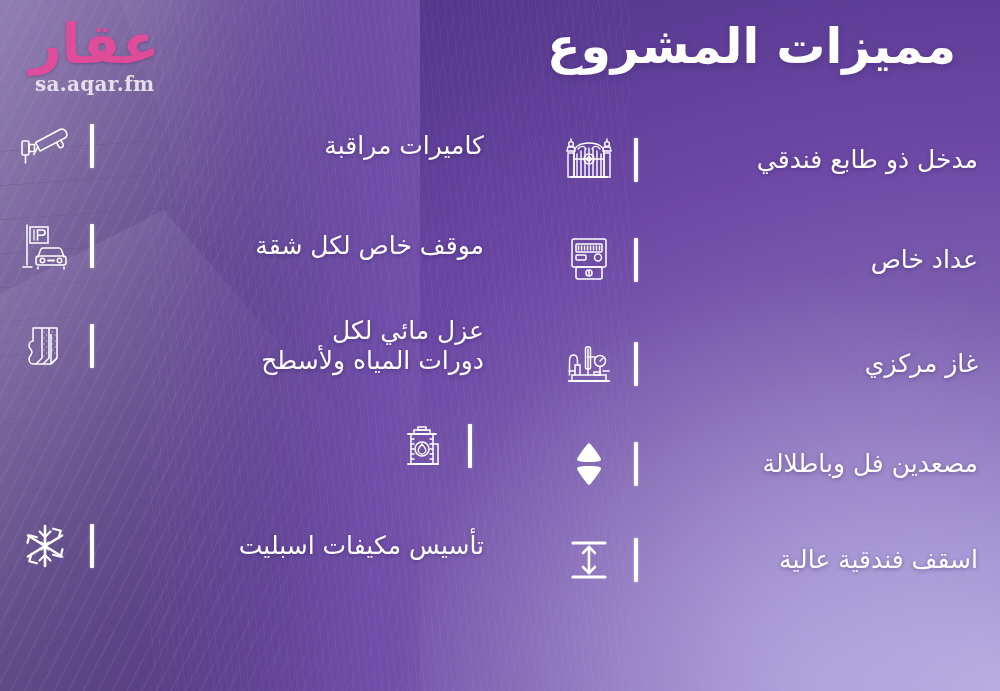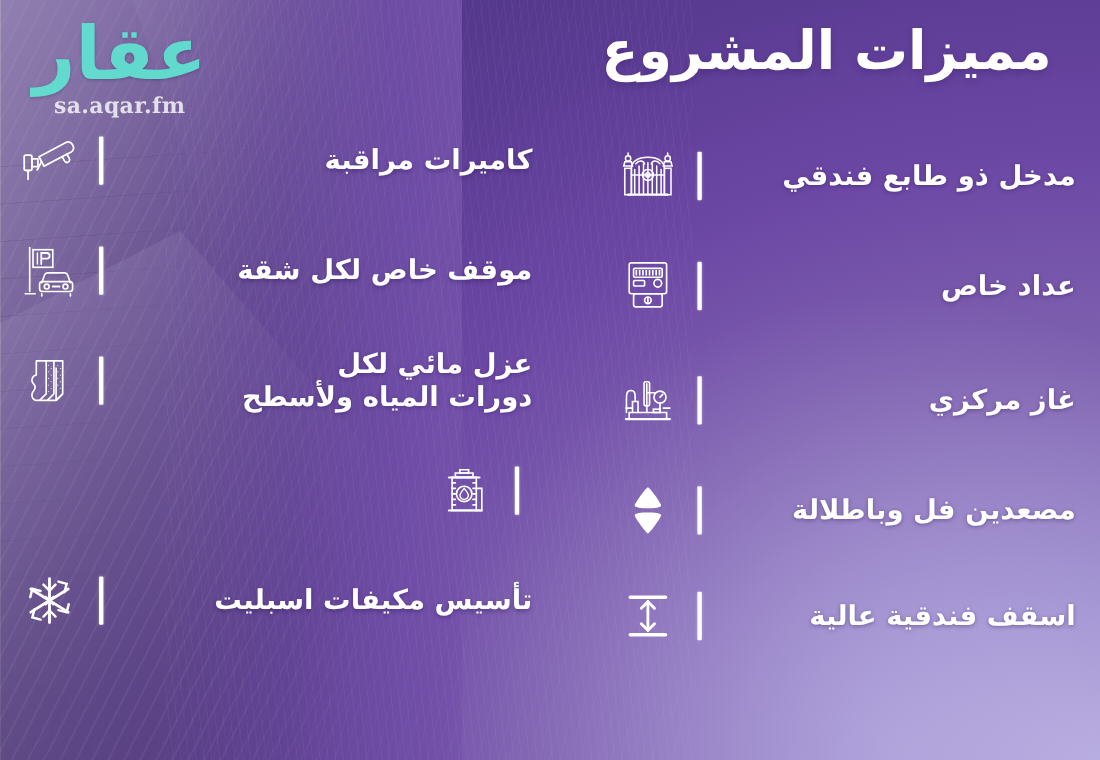--- a/index.html
+++ b/index.html
@@ -93,25 +93,25 @@
   
   .logo {
     position: absolute;
     left: 30px; top: 18px;
     text-align: center;
     color: #e8e6ee;
     opacity: .88;
     z-index: 6;
   }
   .logo .mark {
-    font-size: 67px;
+    font-size: 55px;
     line-height: .95;
     font-weight: 700;
     letter-spacing: 1px;
-    color: #5eead4;
+    color: #ec4899;
     text-shadow: 0 1px 3px rgba(40,20,70,.35);
   }
   .logo .dom {
     margin-top: 2px;
     font-family: "DejaVu Serif", "Liberation Serif", serif;
     font-size: 20px;
     font-weight: 700;
     letter-spacing: .3px;
     color: #f2f0f5;
     direction: ltr;
@@ -160,21 +160,21 @@
     height: 44px;
     background: #ffffff;
     border-radius: 1px;
     margin: 0 12px 0 14px;
     box-shadow: 0 0 3px rgba(255,255,255,.35);
   }
   .f-label {
     flex: 1;
     color: #ffffff;
     font-size: 25px;
-    font-weight: 700;
+    font-weight: 400;
     line-height: 1.22;
     text-align: right;
     text-shadow: 0 1px 4px rgba(48,24,92,.45);
     white-space: pre-line;
   }
   .col-left .f-label { font-size: 25px; }
 
   
   .col-right .feature { height: 96px; }
   .col-right .feature.gap-lg { height: 104px; }

